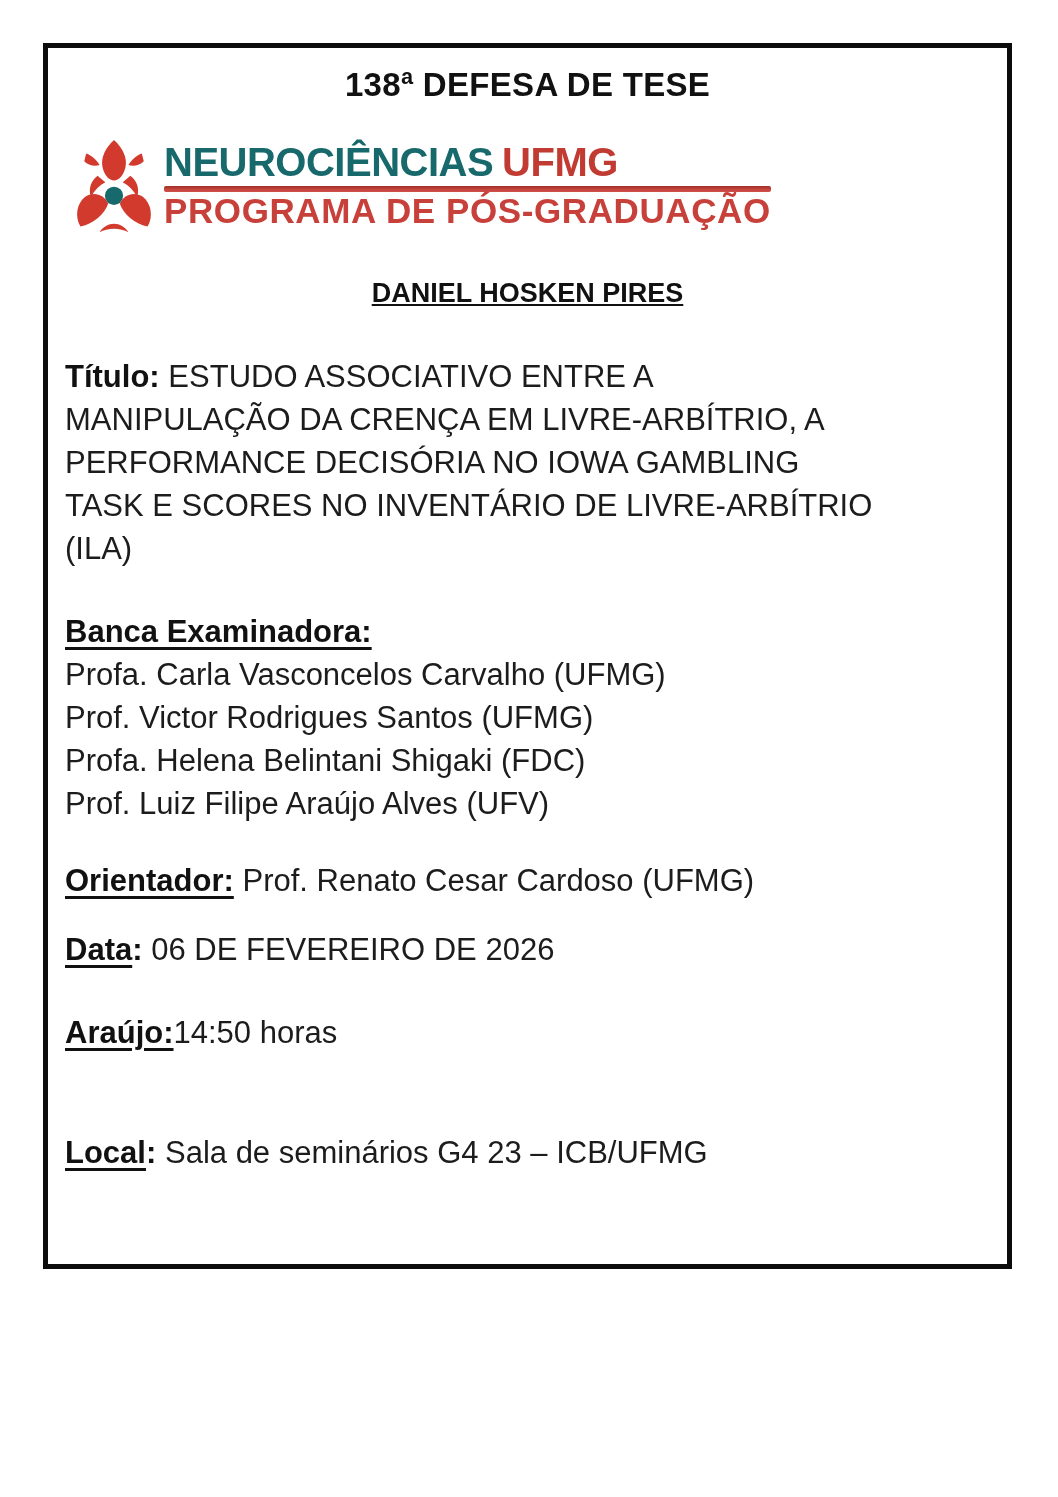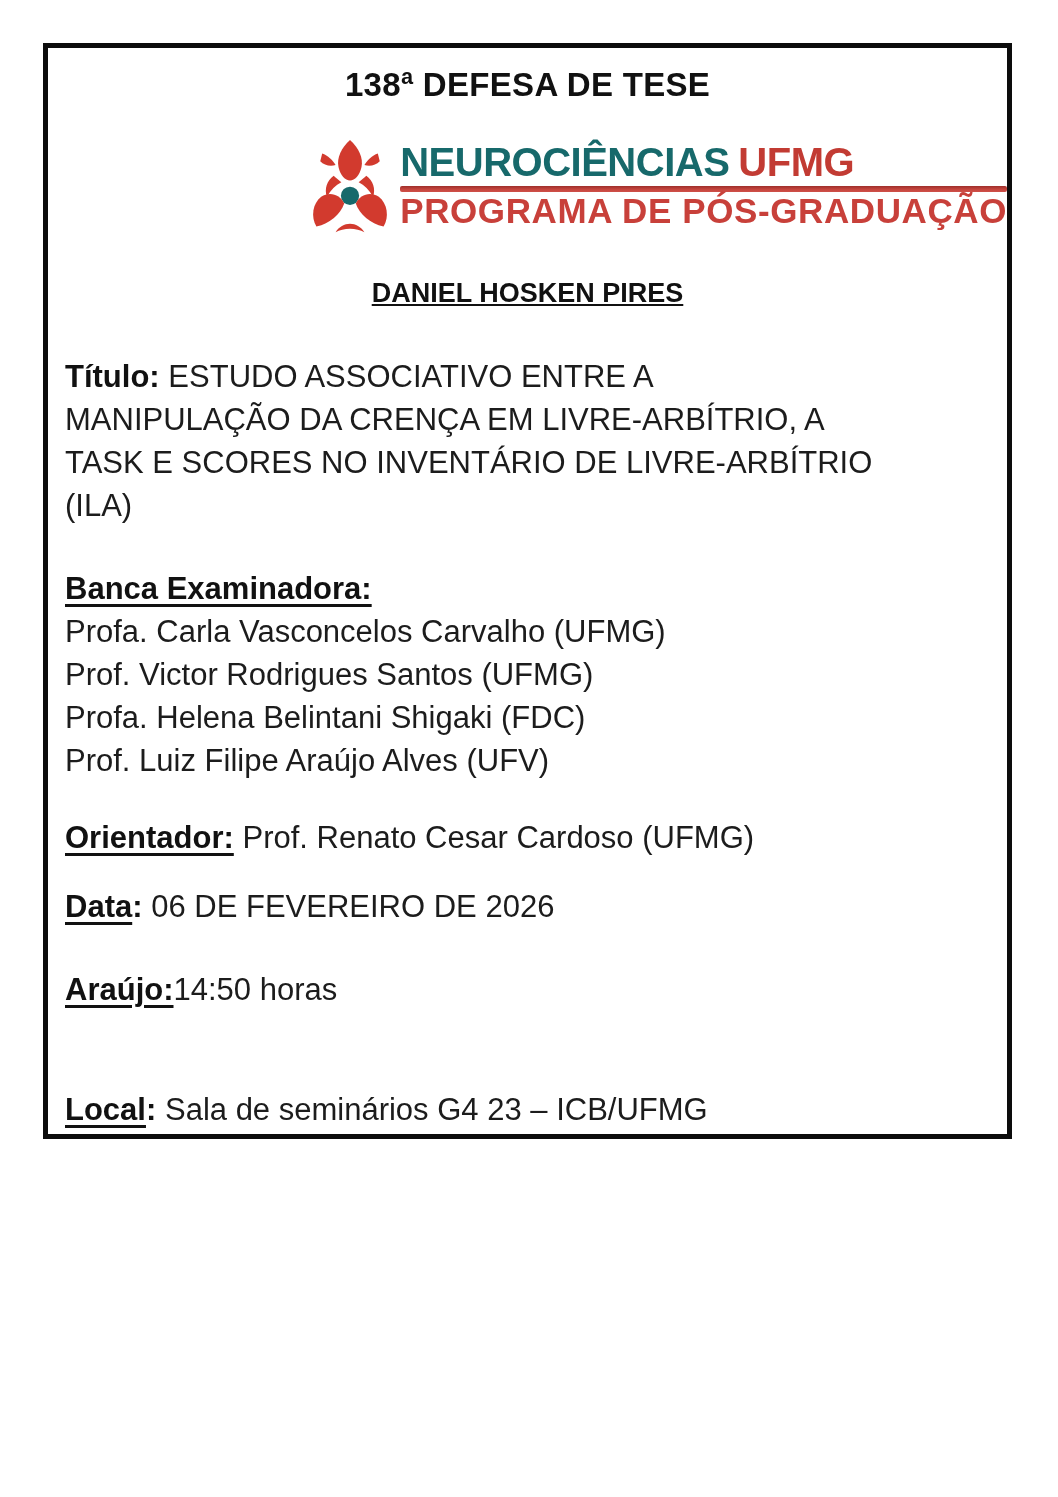--- a/index.html
+++ b/index.html
@@ -7,41 +7,42 @@
   body {
     width: 1058px; height: 1497px;
     position: relative;
     font-family: "Liberation Sans", "DejaVu Sans", sans-serif;
     color: #1b1b1b;
     overflow: hidden;
   }
   .frame {
     position: absolute;
     left: 43px; top: 43px;
-    width: 969px; height: 1096px;
+    width: 969px; height: 1226px;
     border: 5px solid #0c0c0c;
     background: #ffffff;
   }
   .doc-title {
     margin-top: 19px;
     text-align: center;
     font-size: 33px;
     line-height: 36px;
     font-weight: bold;
     color: #111111;
     letter-spacing: 0.3px;
   }
   
   .logo {
     margin-top: 32px;
     display: flex;
-    justify-content: flex-end;
+    justify-content: flex-start;
     align-items: flex-start;
     gap: 2px;
     height: 110px;
+    padding-left: 18px;
   }
   .logo-icon { width: 96px; height: 108px; flex: 0 0 auto; margin-top: 2px; }
   .logo-icon svg { width: 100%; height: 100%; display: block; }
   .logo-text { display: flex; flex-direction: column; margin-top: 6px; }
   .wordmark {
     font-weight: bold;
     font-size: 40px;
     line-height: 42px;
     letter-spacing: -0.5px;
     white-space: nowrap;
@@ -125,20 +126,21 @@
     </div>
   </div>
 
   <h2 class="candidate">DANIEL HOSKEN PIRES</h2>
 
   <div class="body">
 
     <div class="para title-para">
       <span class="line"><span class="lbl">Título:</span><span class="sp">ESTUDO ASSOCIATIVO ENTRE A</span></span>
       <span class="line">MANIPULAÇÃO DA CRENÇA EM LIVRE-ARBÍTRIO, A</span>
+      <span class="line">PERFORMANCE DECISÓRIA NO IOWA GAMBLING</span>
       <span class="line">TASK E SCORES NO INVENTÁRIO DE LIVRE-ARBÍTRIO</span>
       <span class="line">(ILA)</span>
     </div>
 
     <div class="para committee">
       <span class="line"><span class="lbl u">Banca Examinadora:</span></span>
       <span class="line">Profa. Carla Vasconcelos Carvalho (UFMG)</span>
       <span class="line">Prof. Victor Rodrigues Santos (UFMG)</span>
       <span class="line">Profa. Helena Belintani Shigaki (FDC)</span>
       <span class="line">Prof. Luiz Filipe Araújo Alves (UFV)</span>

